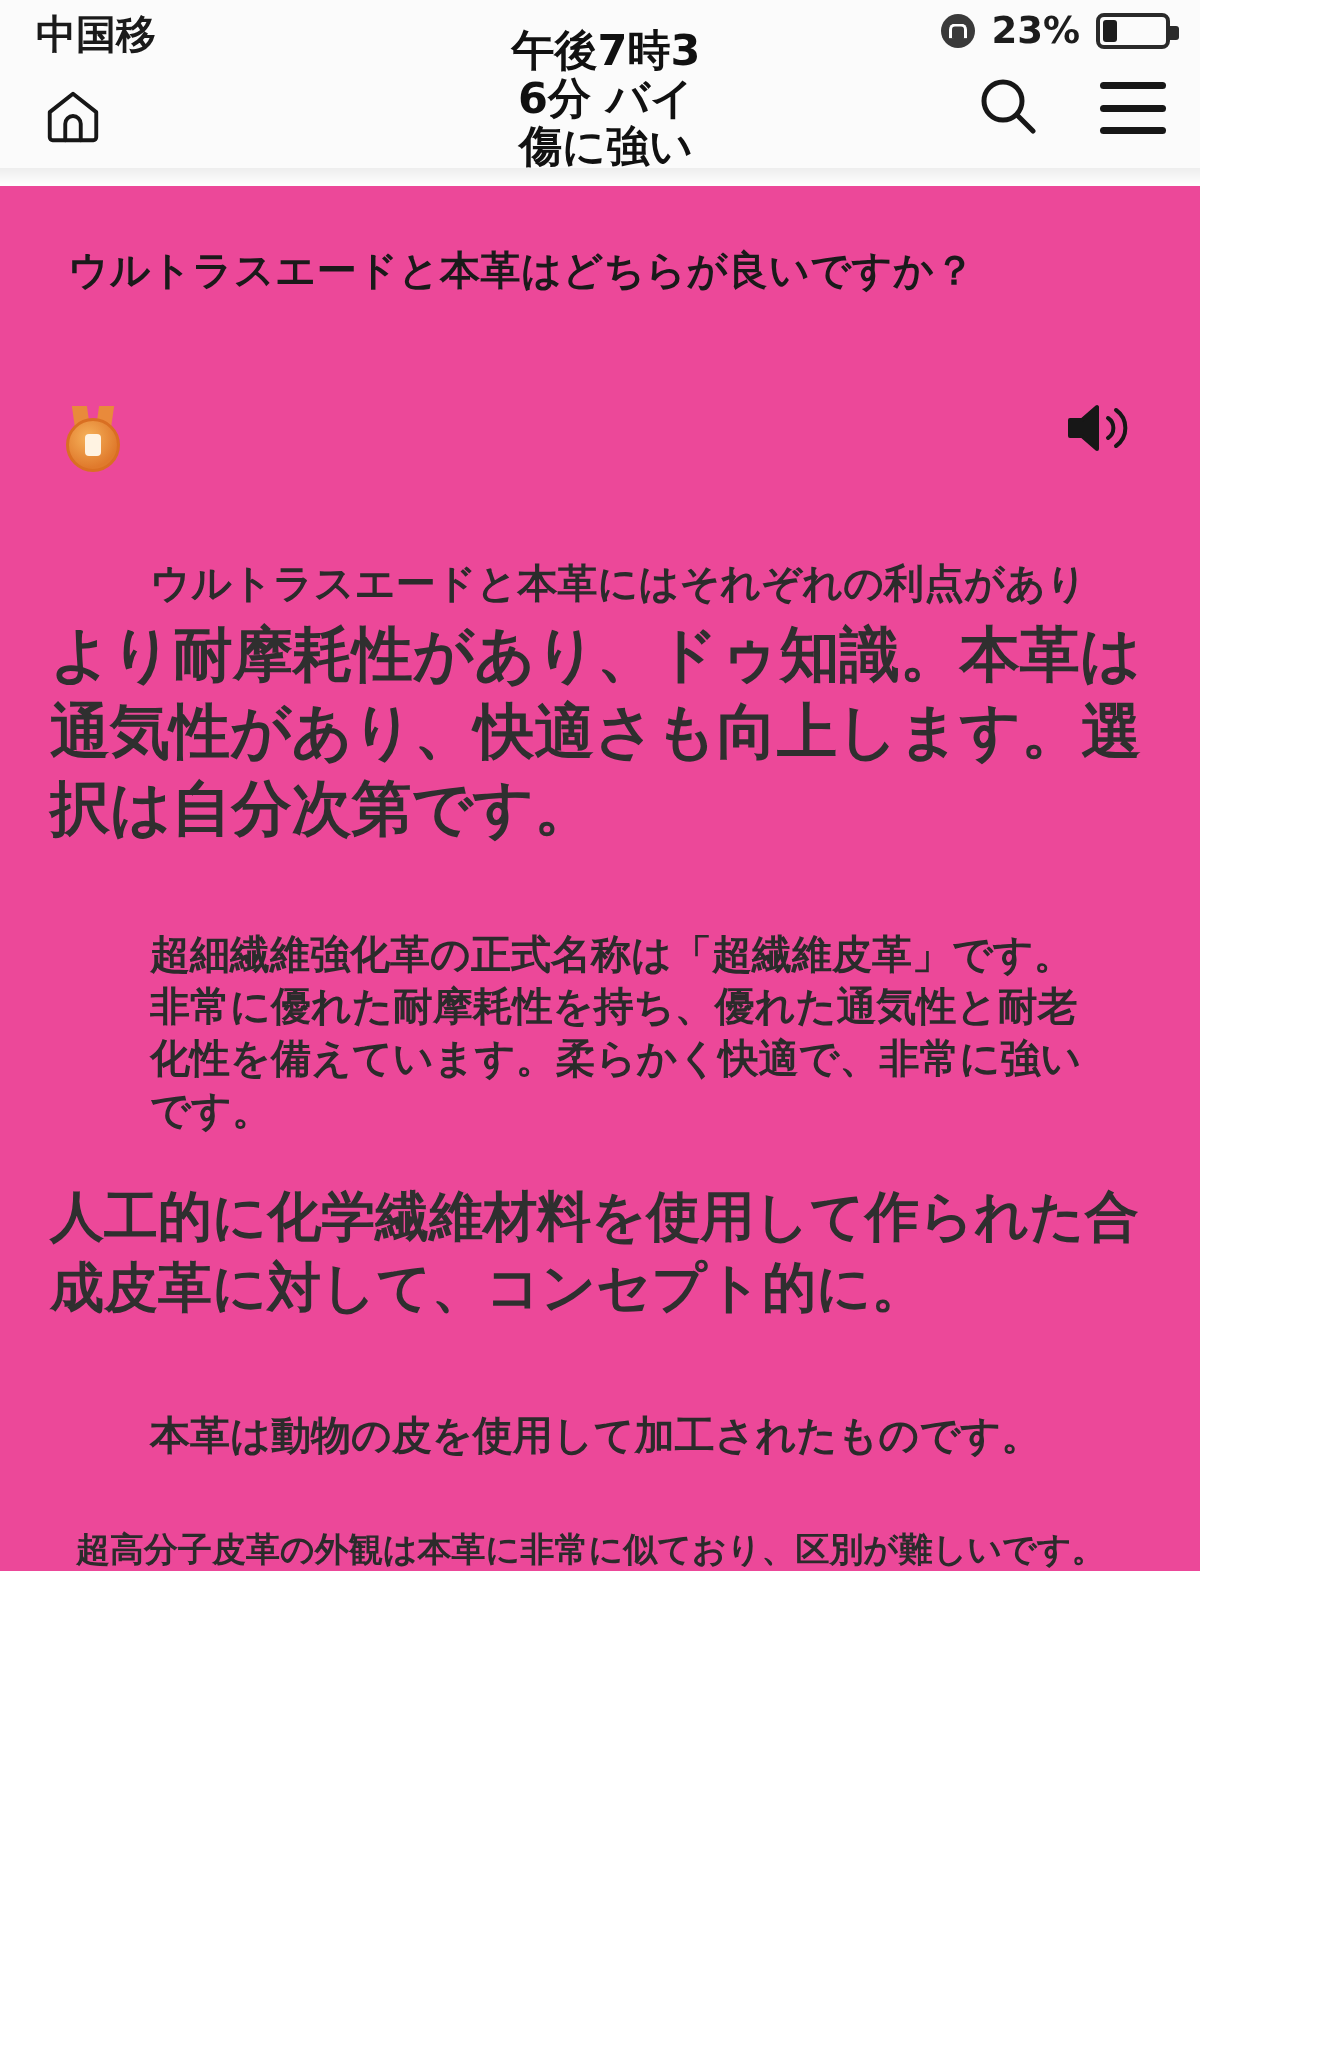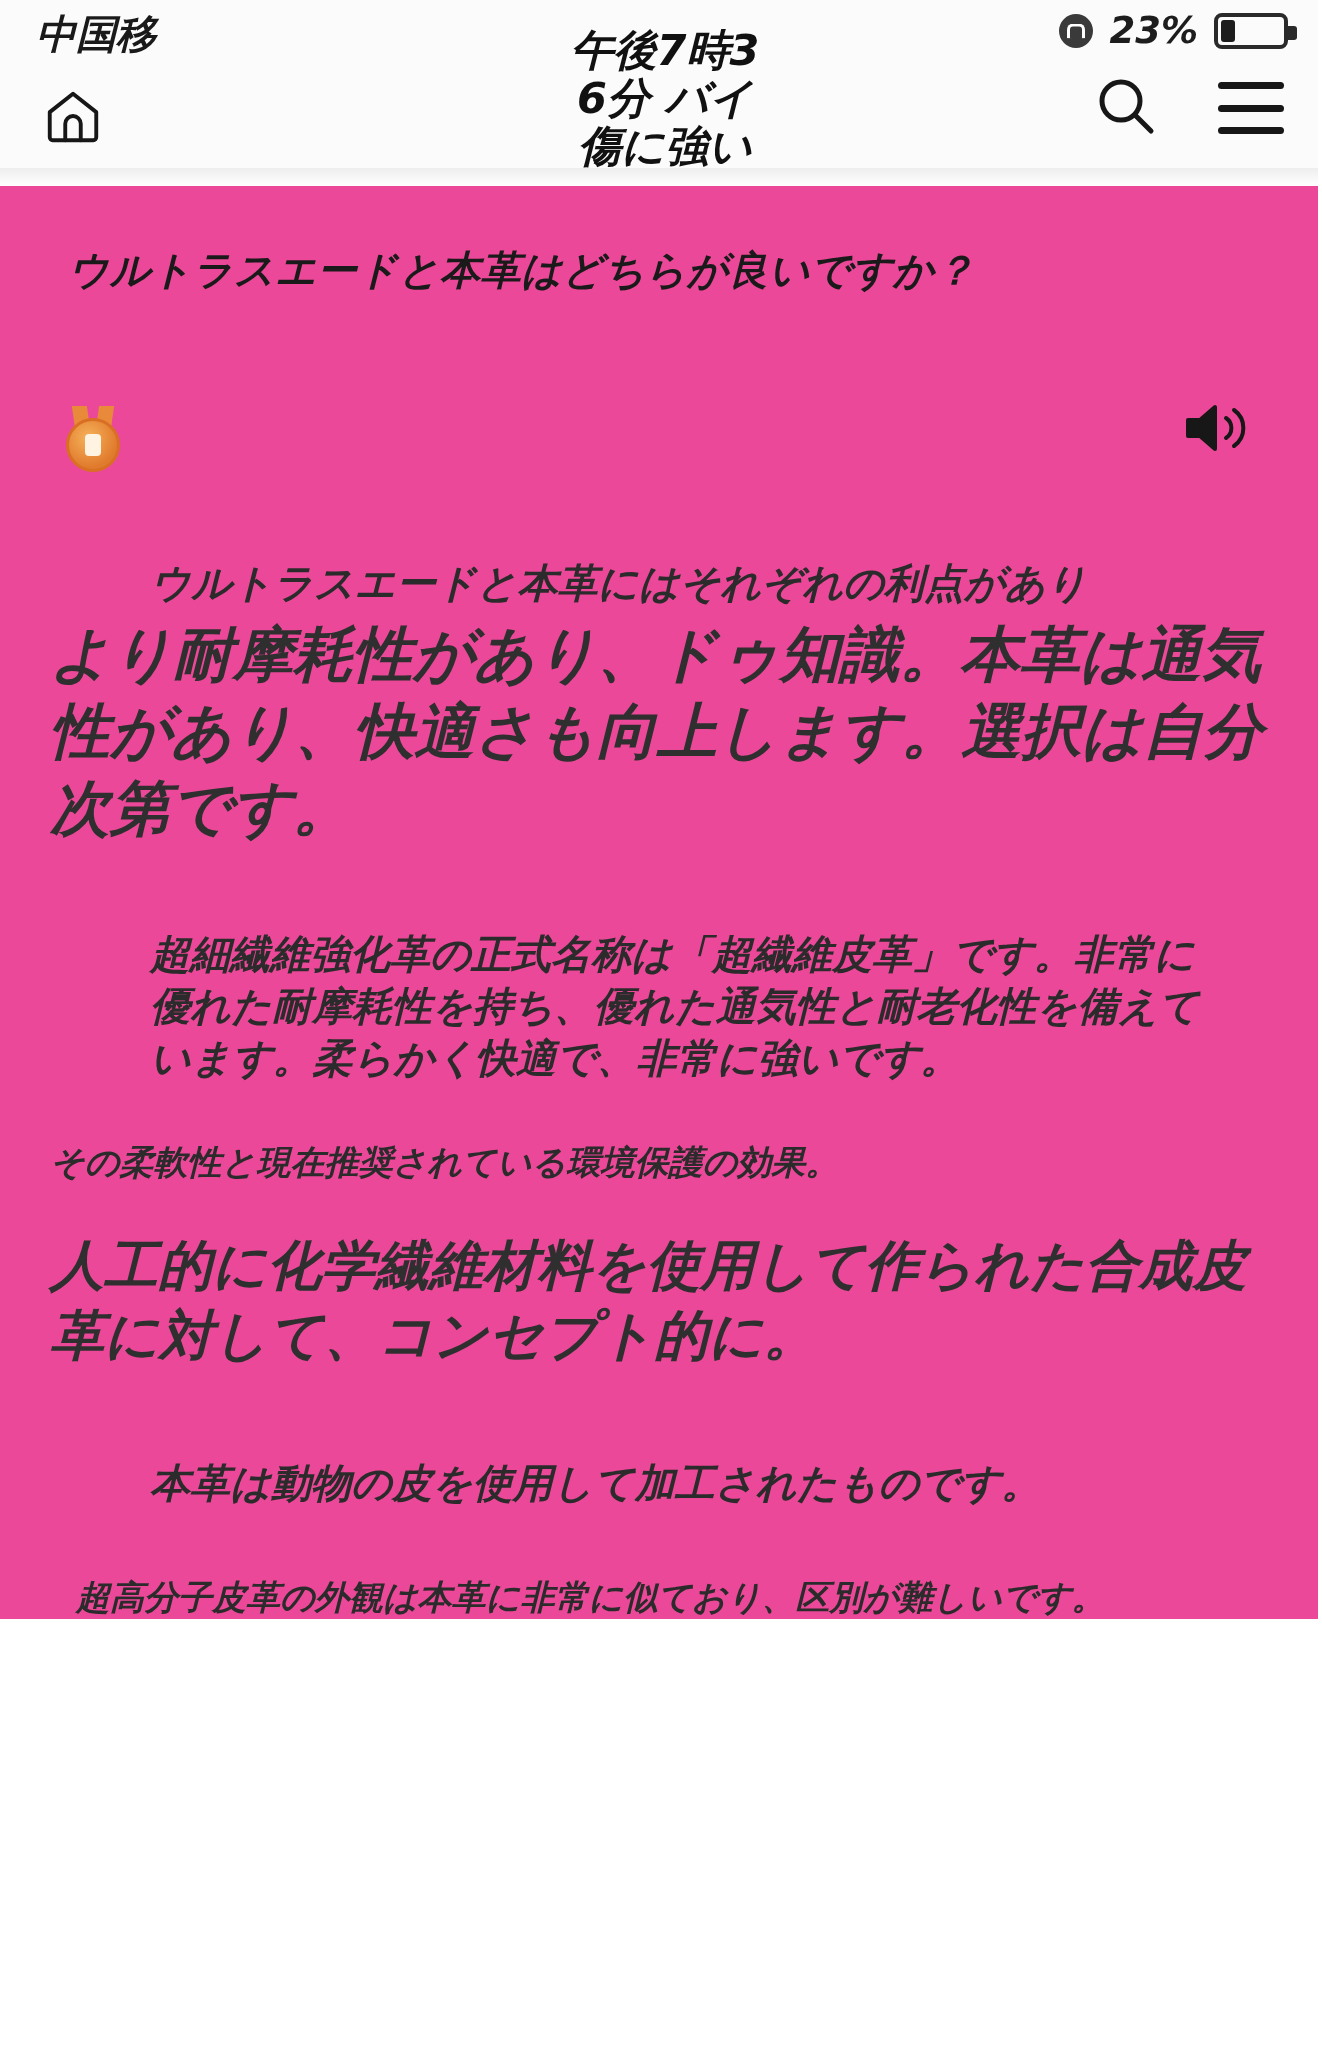--- a/index.html
+++ b/index.html
@@ -5,24 +5,23 @@
   * { box-sizing: border-box; }
   html, body {
     margin: 0; padding: 0;
     width: 1322px; height: 2048px;
     background: #ffffff;
     font-family: "DejaVu Sans", "Liberation Sans", sans-serif;
     overflow: hidden;
   }
   .page {
     position: relative;
-    width: 1318px;
+    width: 1200px;
     height: 2048px;
     background: #ffffff;
-    font-style: italic;
   }
 
   
   .statusbar {
     position: relative;
     height: 68px;
     display: flex;
     align-items: flex-start;
     padding: 8px 24px 0 36px;
     background: #fbfbfb;
@@ -304,19 +303,18 @@
           <path d="M6 24 H18 L33 11 V53 L18 40 H6 Z" fill="#171717"></path>
           <path d="M44 22 a12 12 0 0 1 0 20"></path>
           <path d="M52 14 a22 22 0 0 1 0 36"></path>
         </svg>
       </div>
     </div>
 
     <div class="para p1">ウルトラスエードと本革にはそれぞれの利点があり</div>
     <div class="para p2">より耐摩耗性があり、ドゥ知識。本革は通気性があり、快適さも向上します。選択は自分次第です。</div>
     <div class="para p3">超細繊維強化革の正式名称は「超繊維皮革」です。非常に優れた耐摩耗性を持ち、優れた通気性と耐老化性を備えています。柔らかく快適で、非常に強いです。</div>
-    <div class="para p4">その柔軟性と現在推奨されている環境保護の効果。</div>
     <div class="para p6">人工的に化学繊維材料を使用して作られた合成皮革に対して、コンセプト的に。</div>
     <div class="para p5">本革は動物の皮を使用して加工されたものです。</div>
     <div class="para p7">超高分子皮革の外観は本革に非常に似ており、区別が難しいです。</div>
 
   </div>
 </div>
 
 </body></html>

